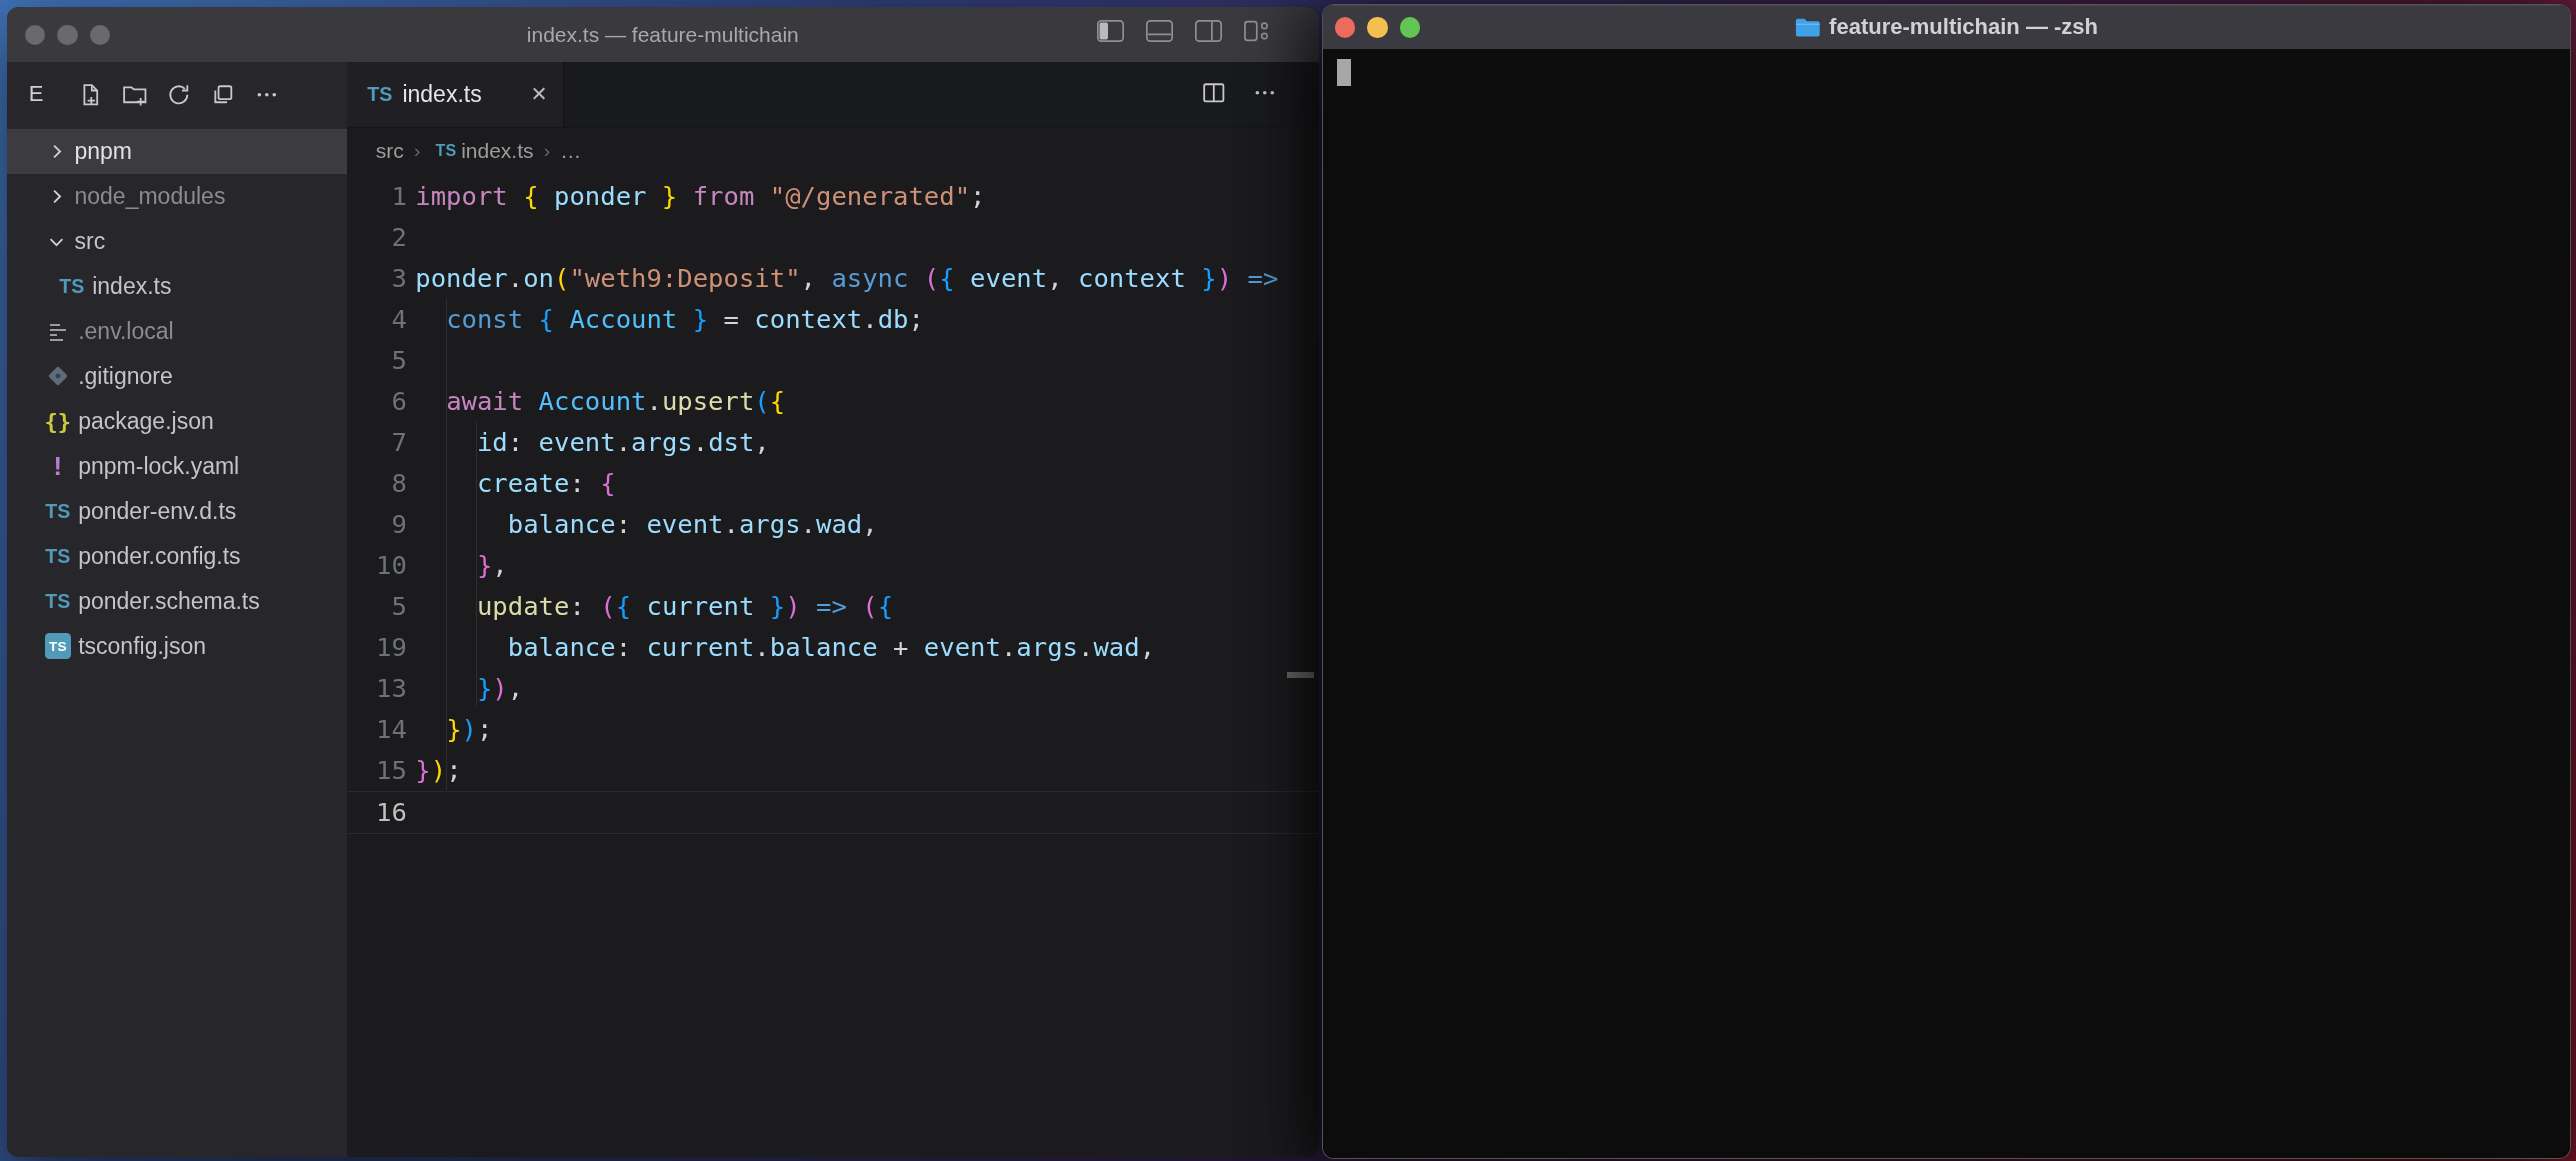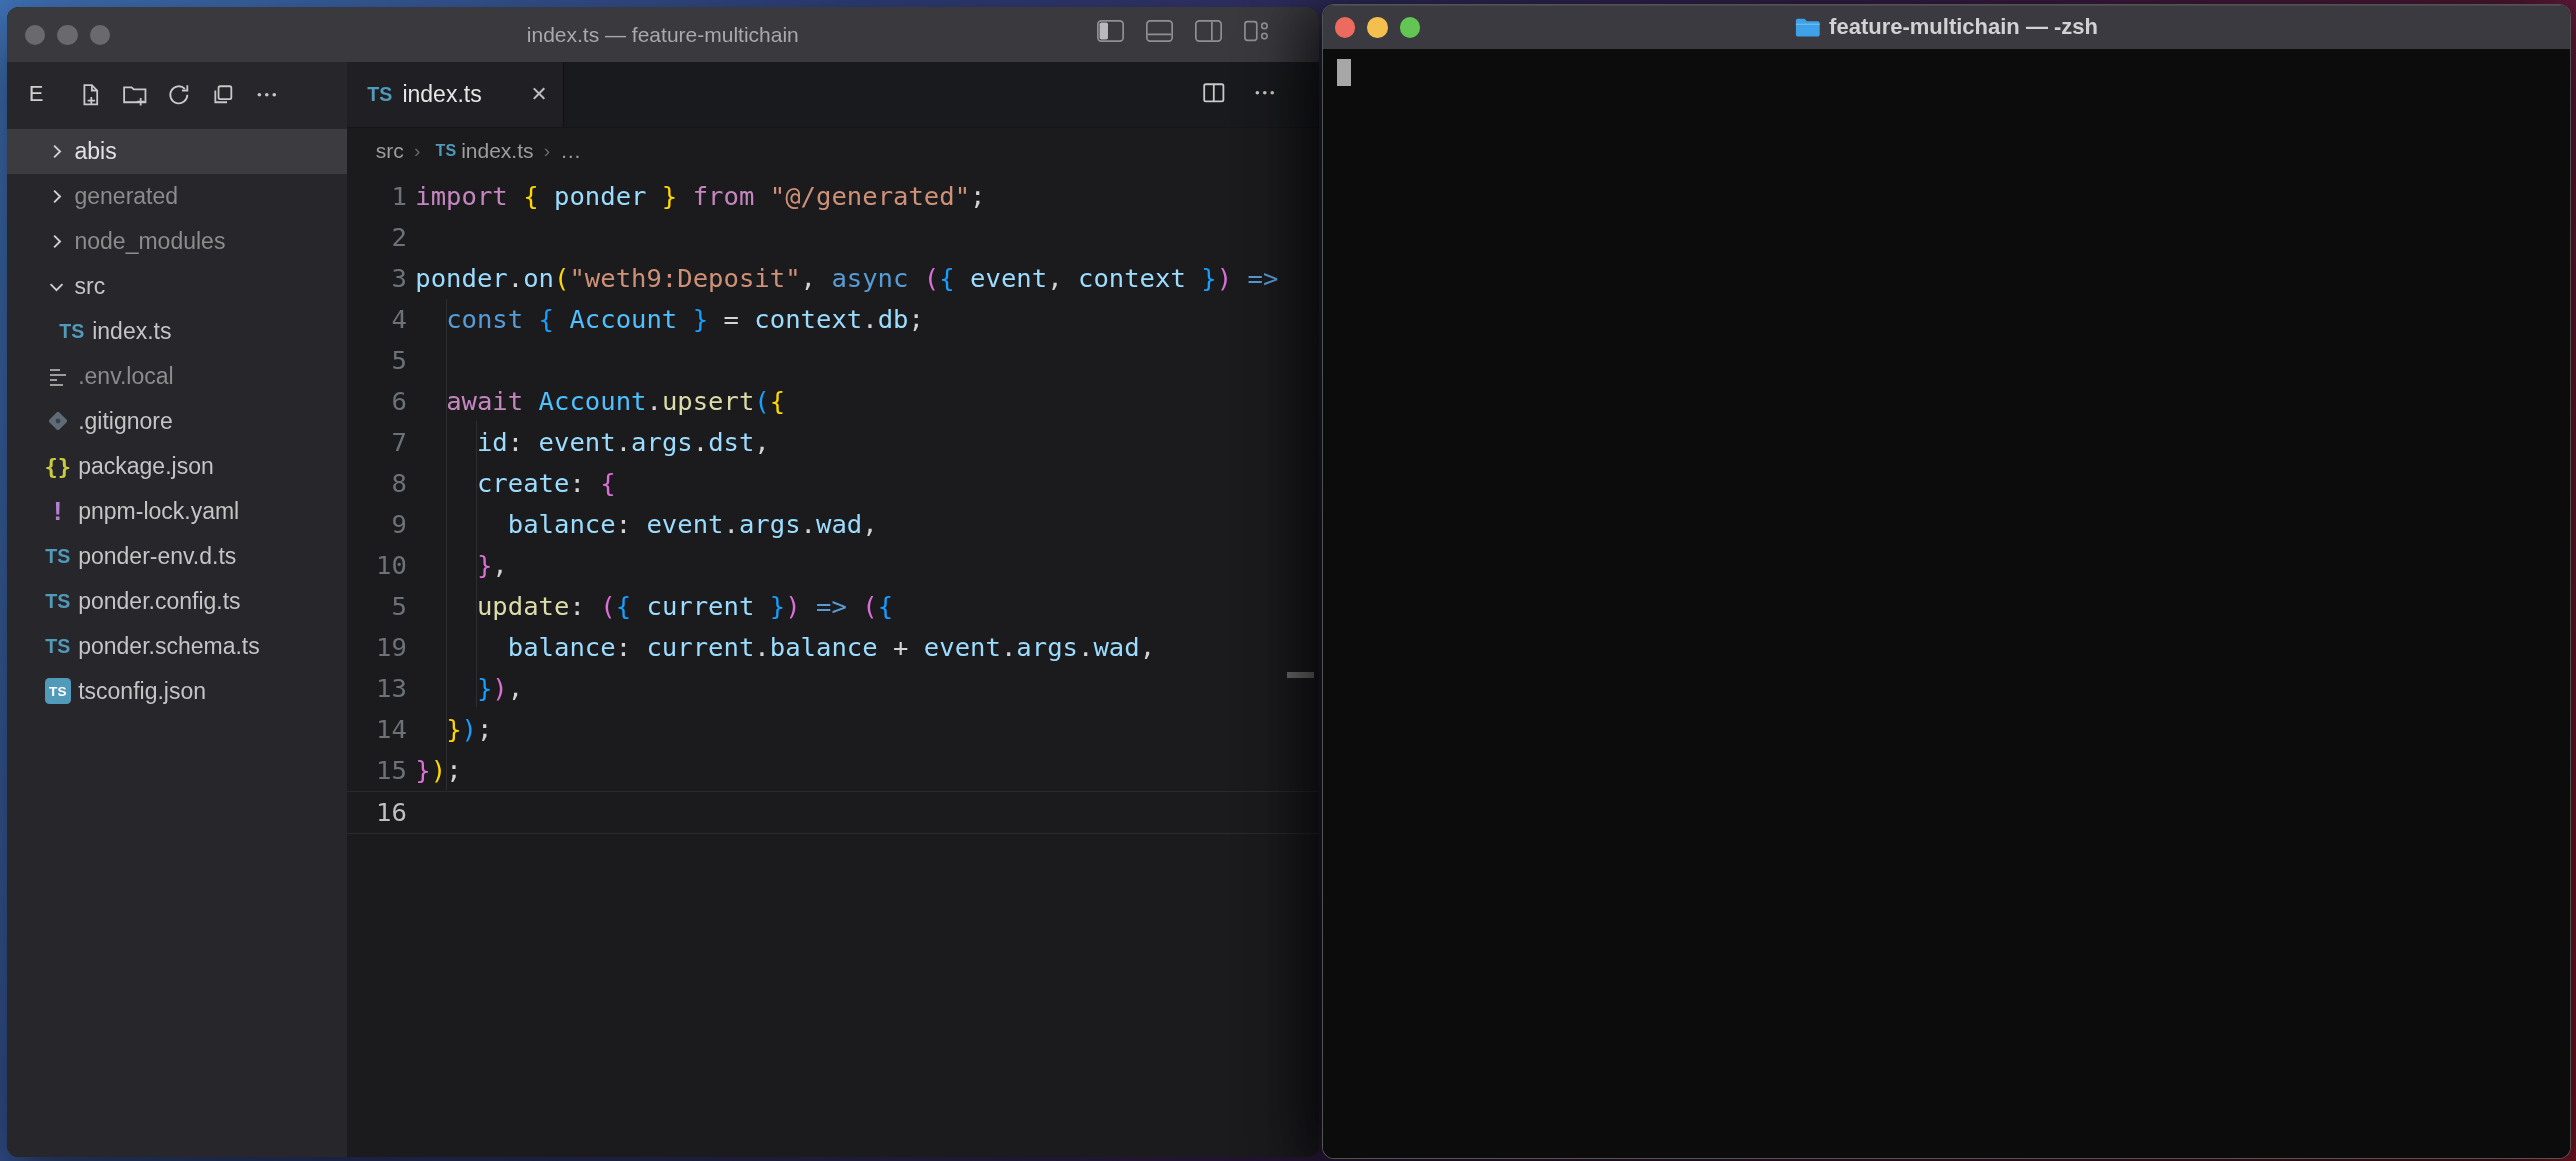--- a/index.html
+++ b/index.html
@@ -148,29 +148,21 @@
           </svg>
         </span>
     </div>
     <div id="file-tree">
         <div class="tree-row selected">
           <span class="tree-chev">
             <svg width="19" height="19" viewBox="0 0 16 16" fill="none" stroke="#cfcfcf" stroke-width="1.6">
               <path d="M6 3l5 5-5 5"></path>
             </svg>
           </span>
-          <span>abis</span>
-        </div>
-        <div class="tree-row dim">
-          <span class="tree-chev">
-            <svg width="19" height="19" viewBox="0 0 16 16" fill="none" stroke="#cfcfcf" stroke-width="1.6">
-              <path d="M6 3l5 5-5 5"></path>
-            </svg>
-          </span>
-          <span>generated</span>
+          <span>pnpm</span>
         </div>
         <div class="tree-row dim">
           <span class="tree-chev">
             <svg width="19" height="19" viewBox="0 0 16 16" fill="none" stroke="#cfcfcf" stroke-width="1.6">
               <path d="M6 3l5 5-5 5"></path>
             </svg>
           </span>
           <span>node_modules</span>
         </div>
         <div class="tree-row">

